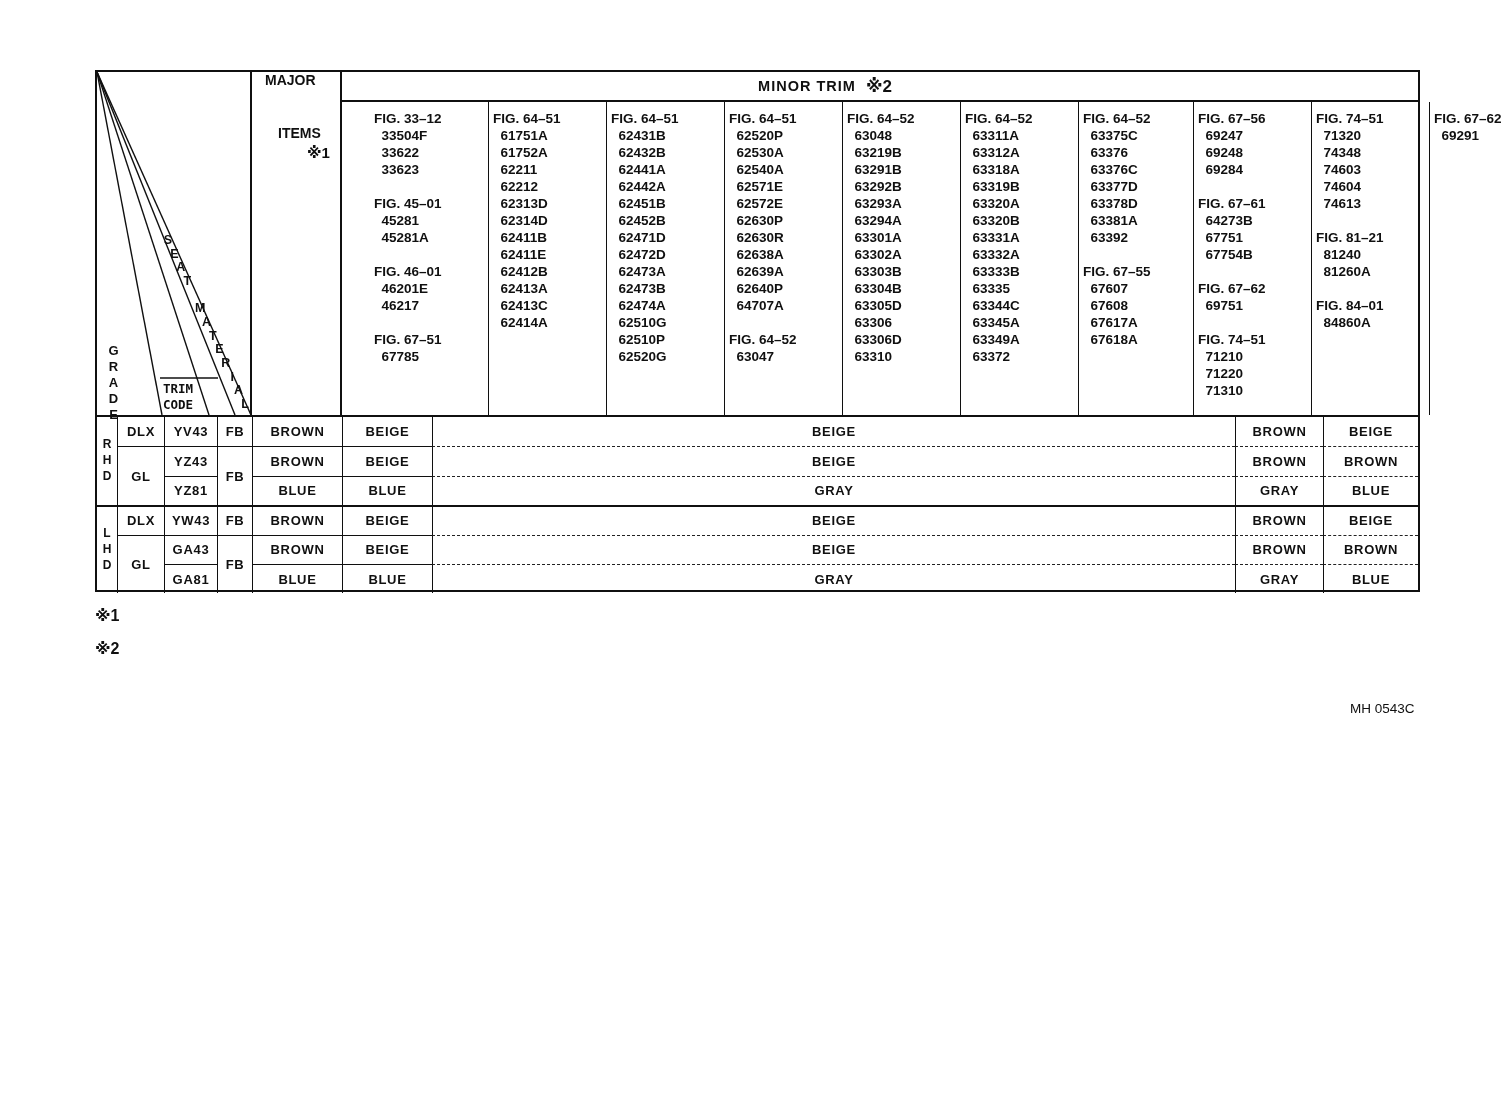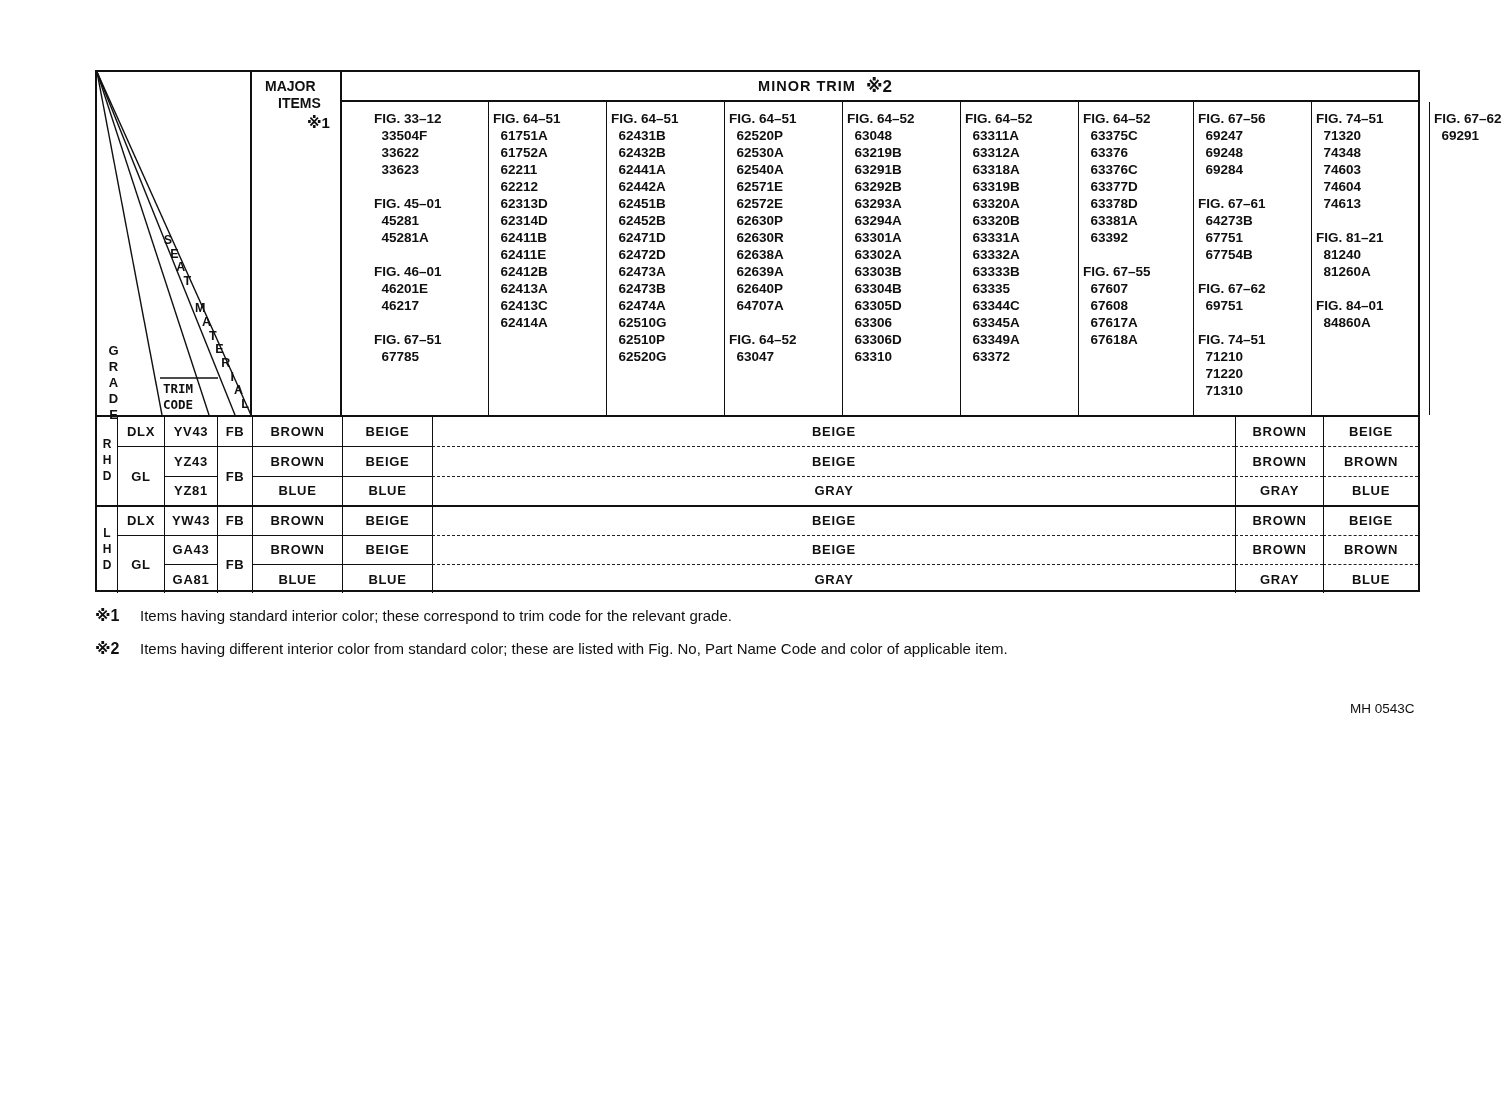--- a/index.html
+++ b/index.html
@@ -15,23 +15,23 @@
   .corner{position:relative;width:155px;flex:0 0 155px;border-right:2px solid #101010;box-sizing:border-box;}
   .corner svg{position:absolute;left:0;top:0;}
   .grade-label{position:absolute;left:9px;top:271px;height:74px;
                writing-mode:vertical-rl;text-orientation:upright;
                font-weight:bold;font-size:13px;letter-spacing:1px;}
   .trimcode-label{position:absolute;left:66px;top:309px;margin:0;
                   font-weight:bold;font-size:12.5px;line-height:15.5px;white-space:pre;}
   .bandletter{font:bold 12.5px "Liberation Sans","DejaVu Sans",sans-serif;fill:#101010;}
 
   .majorcol{width:90px;flex:0 0 90px;border-right:2px solid #101010;box-sizing:border-box;
-            padding-top:6px;font-weight:bold;font-size:14px;line-height:17px;}
+            font-weight:bold;font-size:14px;line-height:17px;}
   .mj1{margin-left:13px;}
-  .mj2{margin-left:26px;}
+  .mj2{margin-left:26px;margin-top:36px;}
   .mj3{margin-left:55px;font-size:15px;margin-top:2px;}
 
   .minorarea{flex:1;display:flex;flex-direction:column;min-width:0;}
   .band{height:30px;flex:0 0 30px;border-bottom:2px solid #101010;box-sizing:border-box;
         display:flex;align-items:center;justify-content:center;}
   .band-inner{display:flex;align-items:center;position:relative;left:-55px;
               font-weight:bold;font-size:14.5px;letter-spacing:1px;}
   .band-inner .m2{font-size:17px;margin-left:10px;letter-spacing:0;}
   .mcols{flex:1;display:flex;min-width:0;}
   .mcol{box-sizing:border-box;border-left:1.5px solid #101010;min-width:0;margin-left:28px;}
@@ -422,21 +422,19 @@
           <span>BROWN</span>
         </div>
       <div class="c bl td" style="grid-row:6;grid-column:9">
           <span>BLUE</span>
         </div>
     </div>
   </div>
 
   <div class="fn fn1">
     <span class="fnmark">※1</span>
-    <span class="fntext">Items having standard interior color; these correspond to trim code for the relevant grade.</span>
   </div>
   <div class="fn fn2">
     <span class="fnmark">※2</span>
-    <span class="fntext">Items having different interior color from standard color; these are listed with Fig. No, Part Name Code and color of applicable item.</span>
   </div>
 
   <div class="doccode">MH 0543C</div>
 </div>
 
 </body></html>

